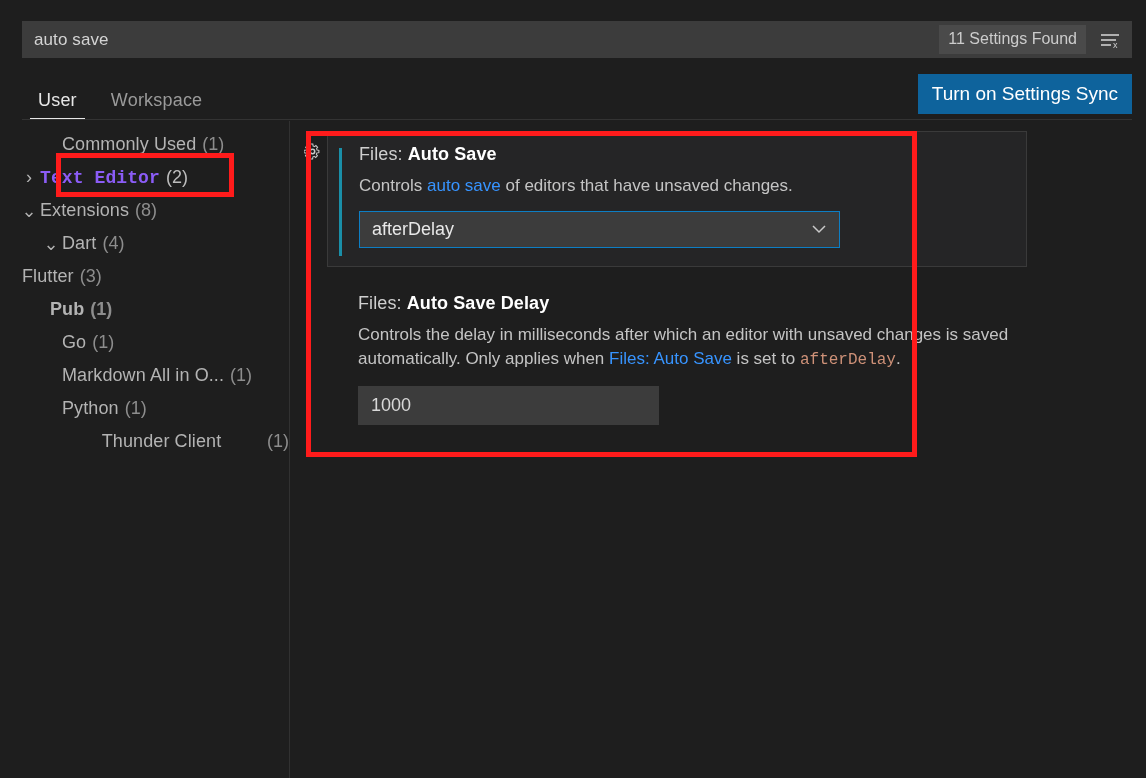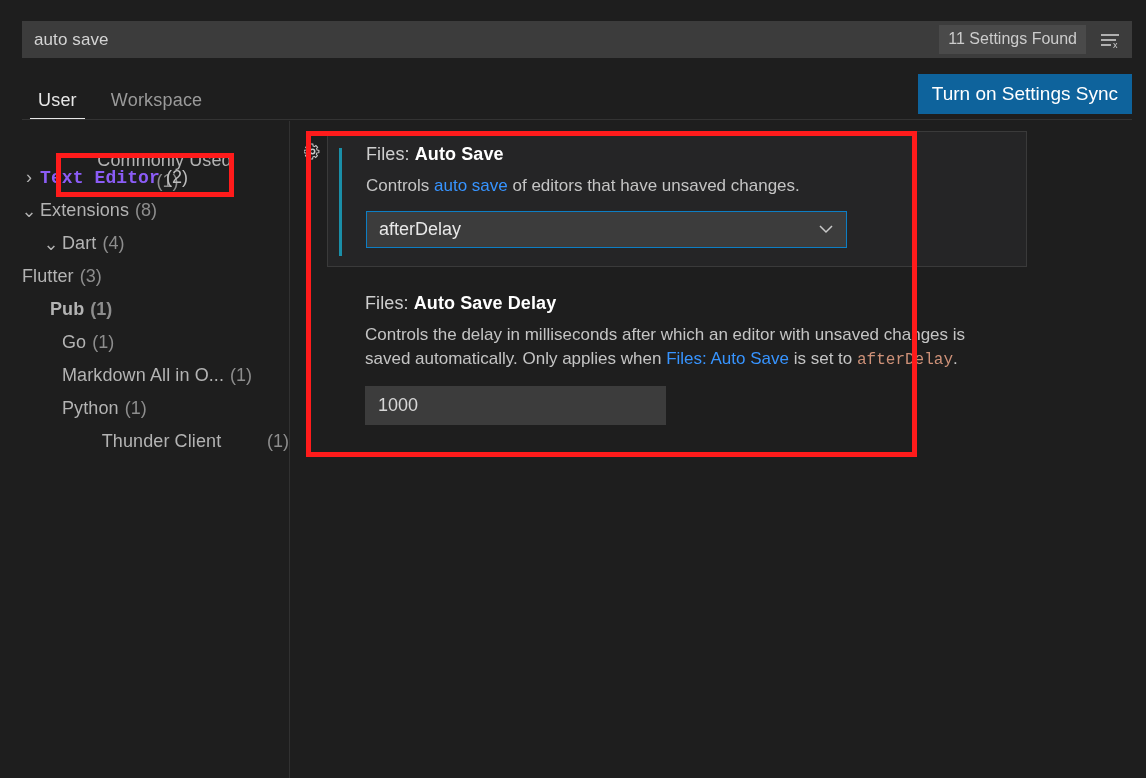--- a/index.html
+++ b/index.html
@@ -150,21 +150,21 @@
     position: absolute;
     left: 8px; top: 20px;
     width: 26px;
     display: flex; justify-content: center;
     cursor: pointer;
   }
   .setting-row {
     position: absolute;
     left: 36px;
     width: 700px;
-    padding: 12px 0 18px 16px;
+    padding: 12px 0 18px 9px;
   }
   .setting-row.hovered {
     background: #252526;
     border: 1px solid #3a3a3a;
   }
   .setting-row .accent {
     position: absolute;
     left: 11px; top: 16px;
     width: 3px; height: 108px;
     background: #1a8fa8;
@@ -246,21 +246,21 @@
     <div class="tabs">
       <div class="tab active">User</div>
       <div class="tab">Workspace</div>
     </div>
   </div>
   <button class="sync-btn">Turn on Settings Sync</button>
   <div class="hdivider"></div>
 
   <div class="sidebar">
     <div id="toc-list">
-        <div class="toc-item" style="padding-left: 40px; flex-direction: column;">
+        <div class="toc-item" style="padding-left: 40px;">
           <span class="twisty"></span>
           <span class="label">Commonly Used</span>
           <span class="count">(1)</span>
         </div>
         <div class="toc-item selected" style="padding-left: 18px;">
           <span class="twisty">›</span>
           <span class="label">Text Editor</span>
           <span class="count">(2)</span>
         </div>
         <div class="toc-item" style="padding-left: 18px;">

